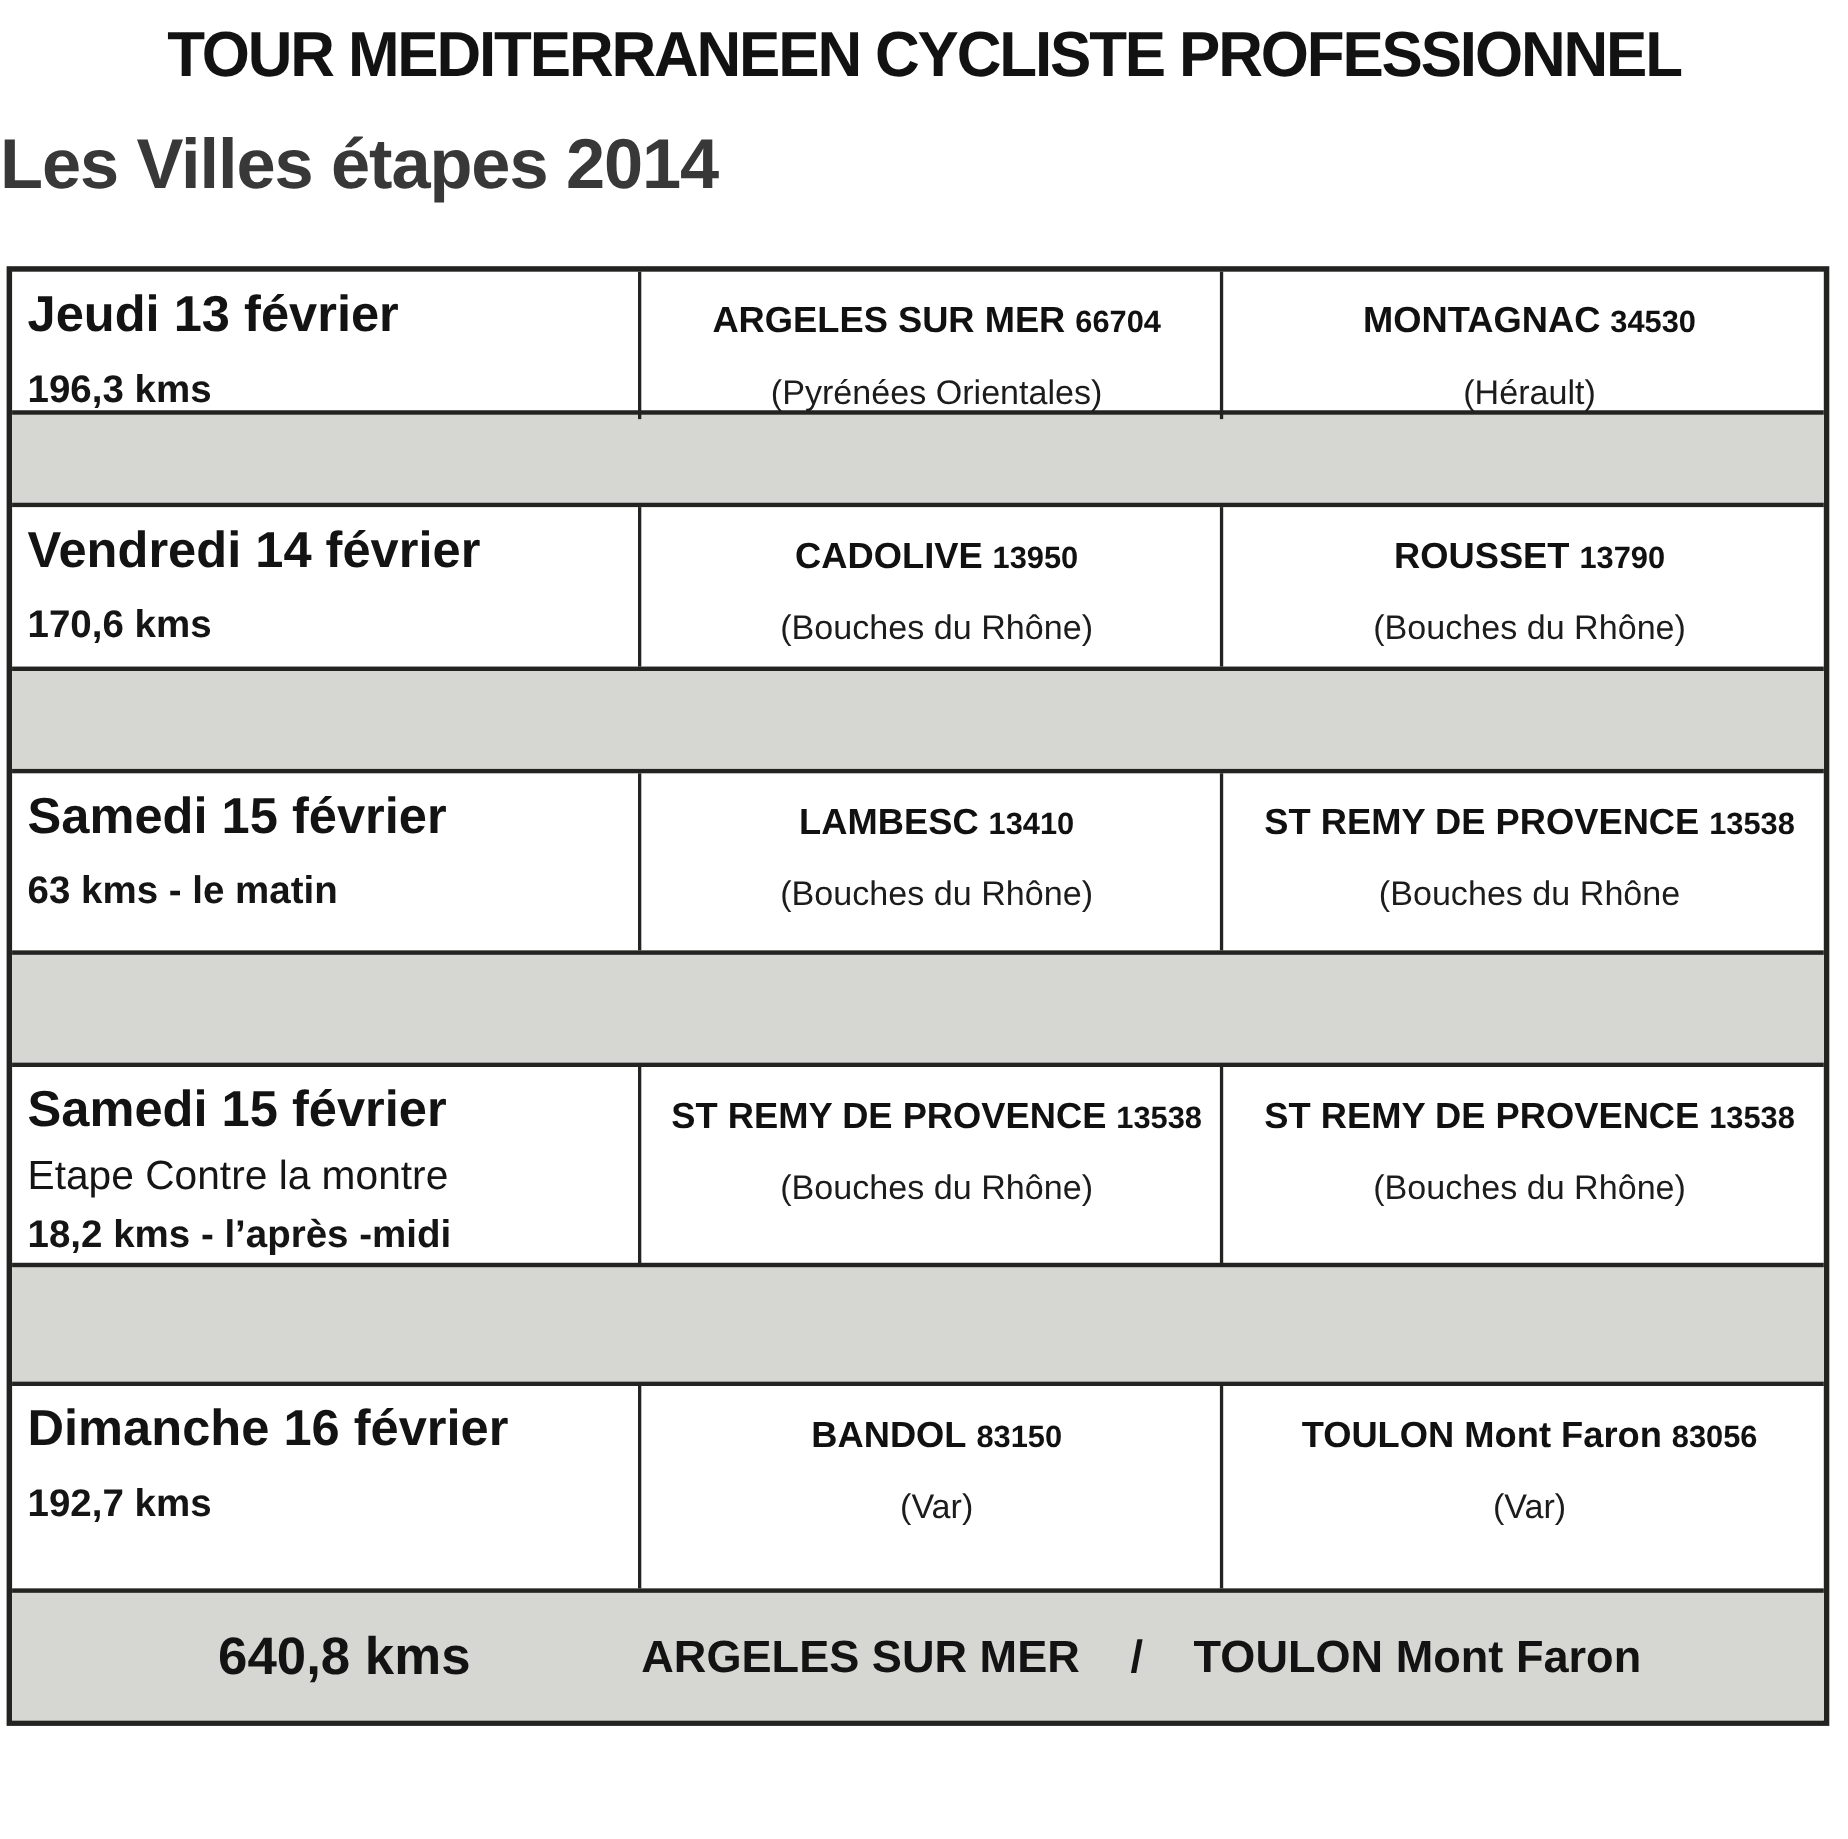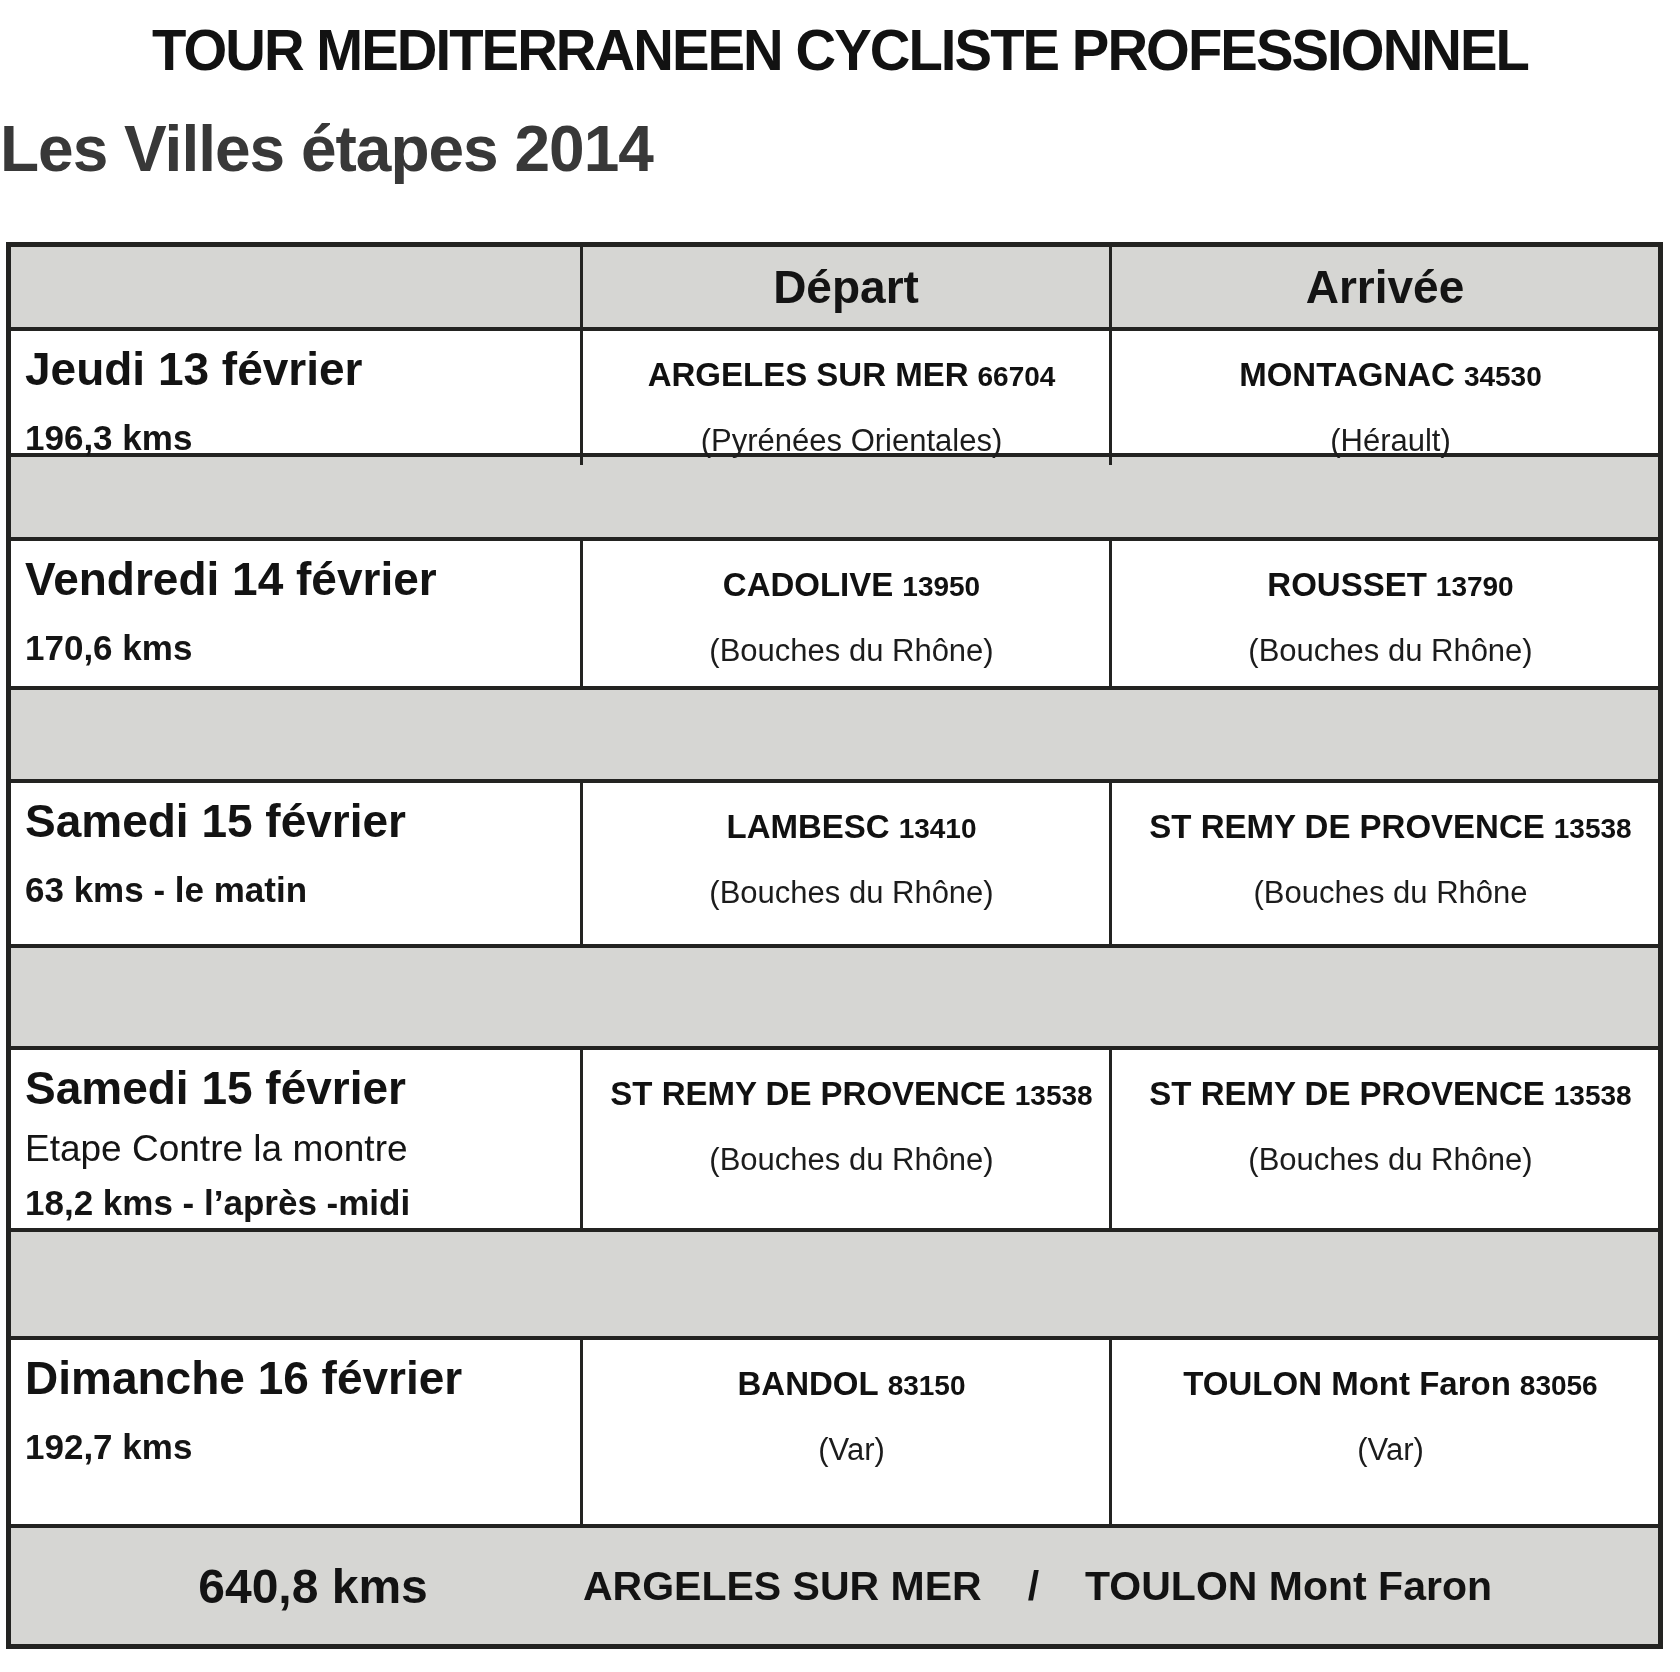--- a/index.html
+++ b/index.html
@@ -156,25 +156,20 @@
   }
 </style>
 </head>
 <body>
 
 <div class="page-title">TOUR MEDITERRANEEN CYCLISTE PROFESSIONNEL</div>
 <div class="page-subtitle">Les Villes étapes 2014</div>
 
 <div class="stage-table">
 
-  <div class="row header-row">
-    <div class="cell c1 header-cell"></div>
-    <div class="cell c2 header-cell">Départ</div>
-    <div class="cell c3 header-cell">Arrivée</div>
-  </div>
 
   <div class="row r1">
     <div class="cell c1 day-cell">
       <div class="day-label">Jeudi 13 février</div>
       <div class="detail-label">196,3 kms</div>
     </div>
     <div class="cell c2 place-cell">
       <div class="city-line"><span>ARGELES SUR MER</span><span class="postal-code">66704</span></div>
       <div class="dept-line">(Pyrénées Orientales)</div>
     </div>

